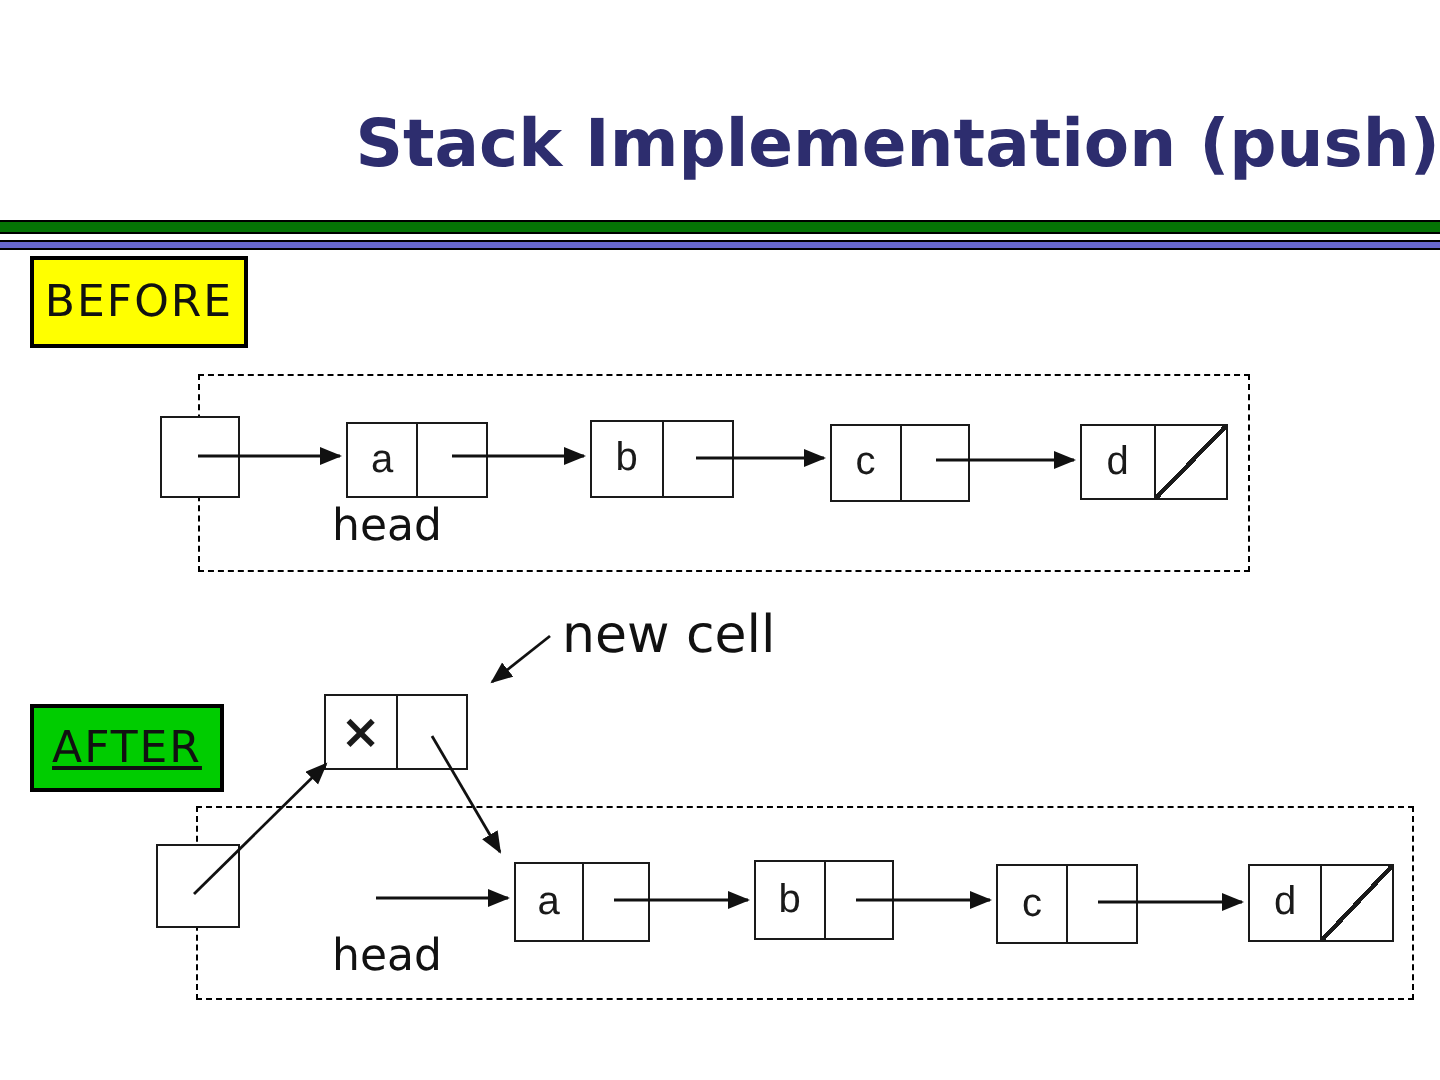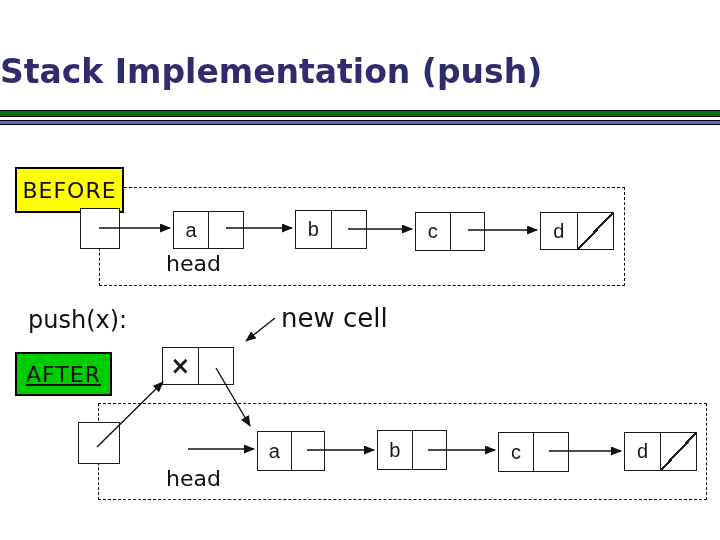--- a/index.html
+++ b/index.html
@@ -1,32 +1,32 @@
 <!DOCTYPE html>
 <html><head>
 <meta charset="utf-8">
 <style>
   html,body{margin:0;padding:0;background:#888;}
   .slide{
     position:relative;width:720px;height:540px;background:#ffffff;
     overflow:hidden;font-family:"DejaVu Sans",sans-serif;margin:0 auto;
   }
   .title{
-    position:absolute;left:0;top:52px;width:720px;text-align:left;
+    position:absolute;left:0;top:52px;width:720px;text-align:right;
     font-size:33px;font-weight:bold;color:#2d2d6e;letter-spacing:0px;
     font-family:"DejaVu Sans",sans-serif;
   }
   .rule{position:absolute;left:0;width:720px;border-top:1px solid #000;border-bottom:1px solid #000;}
   .rule.green{top:110px;height:5px;background:#057405;}
   .rule.blue{top:120px;height:3px;background:#6666cc;}
   .badge{
     position:absolute;border:2px solid #000;display:flex;align-items:center;
     justify-content:center;font-size:22px;color:#111;letter-spacing:1px;z-index:2;
   }
-  .badge.before{left:15px;top:128px;width:105px;height:42px;background:#ffff00;margin-top:39px;}
+  .badge.before{left:15px;top:128px;width:105px;height:42px;background:#ffff00;}
   .badge.after{left:15px;top:352px;width:93px;height:40px;background:#00cc00;text-decoration:underline;}
   .dashedbox{position:absolute;border:1.4px dashed #000;z-index:1;}
   .dashedbox.before{left:99px;top:187px;width:524px;height:97px;}
   .dashedbox.after{left:98px;top:403px;width:607px;height:95px;}
   .headbox{position:absolute;background:#fff;border:1.5px solid #1a1a1a;z-index:2;}
   .headbox.before{left:80px;top:208px;width:38px;height:39px;}
   .headbox.after{left:78px;top:422px;width:40px;height:40px;}
   .headlabel{position:absolute;font-size:22px;color:#111;z-index:2;font-family:"DejaVu Sans",sans-serif;margin-left:46px;}
   .headlabel.before{left:120px;top:251px;}
   .headlabel.after{left:120px;top:466px;}
@@ -73,21 +73,20 @@
   </div>
   <div class="node" style="left:415px;top:212px;width:68px;height:37px;">
     <div class="cell val">c</div>
     <div class="cell"></div>
   </div>
   <div class="node" style="left:540px;top:212px;width:72px;height:36px;">
     <div class="cell val">d</div>
     <div class="cell null"></div>
   </div>
 
-  <div class="txt push">push(x):</div>
   <div class="txt newcell-label">new cell</div>
 
   <div class="badge after">AFTER</div>
 
   <div class="newcell">
     <div class="cell val">×</div>
     <div class="cell"></div>
   </div>
 
   <div class="dashedbox after"></div>

